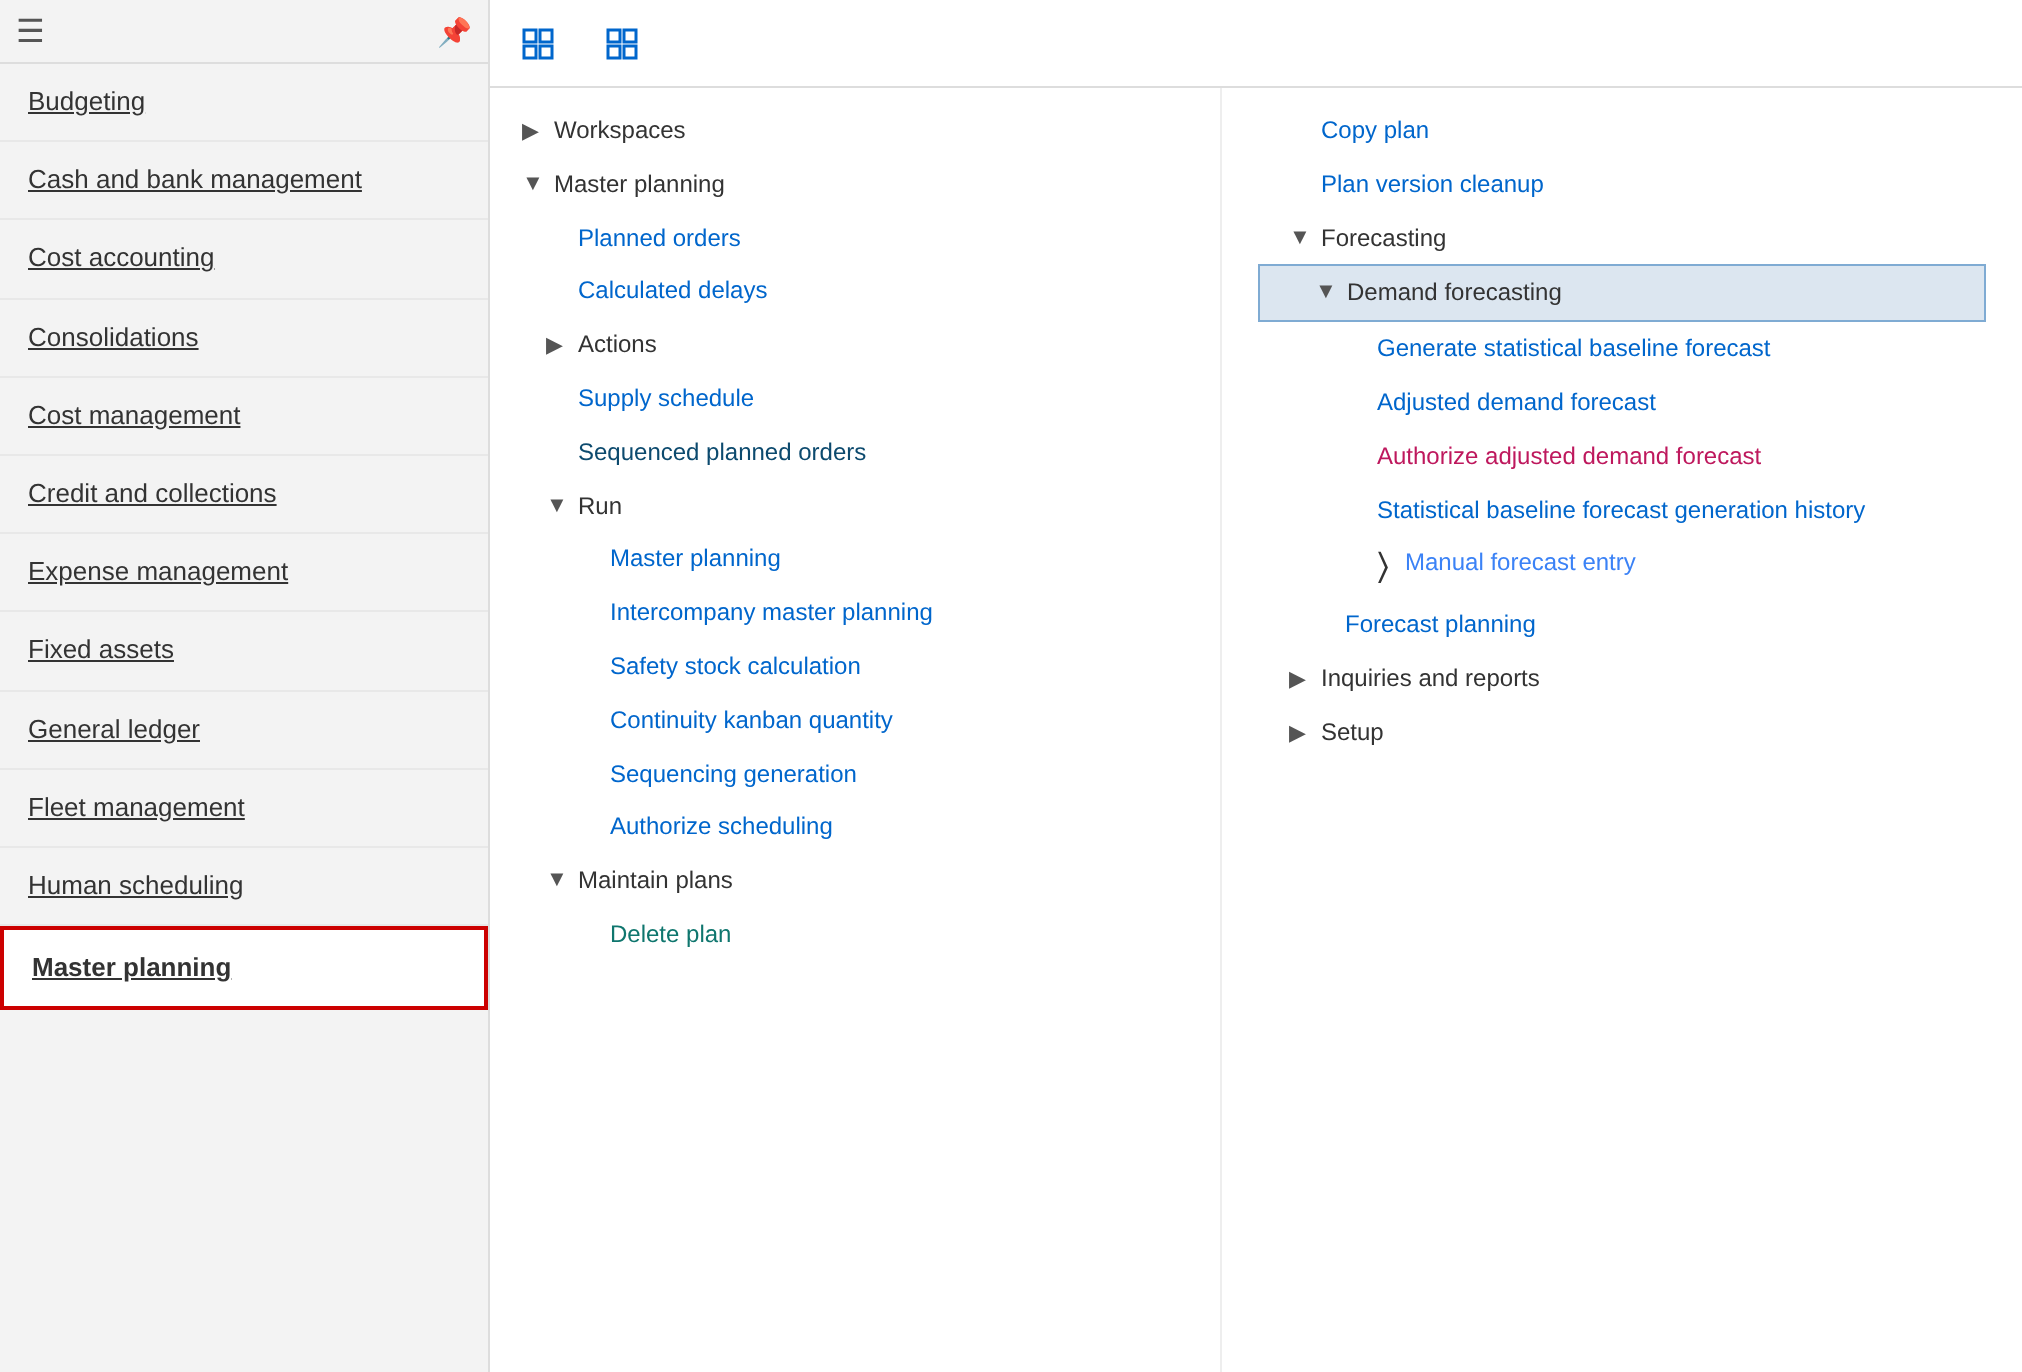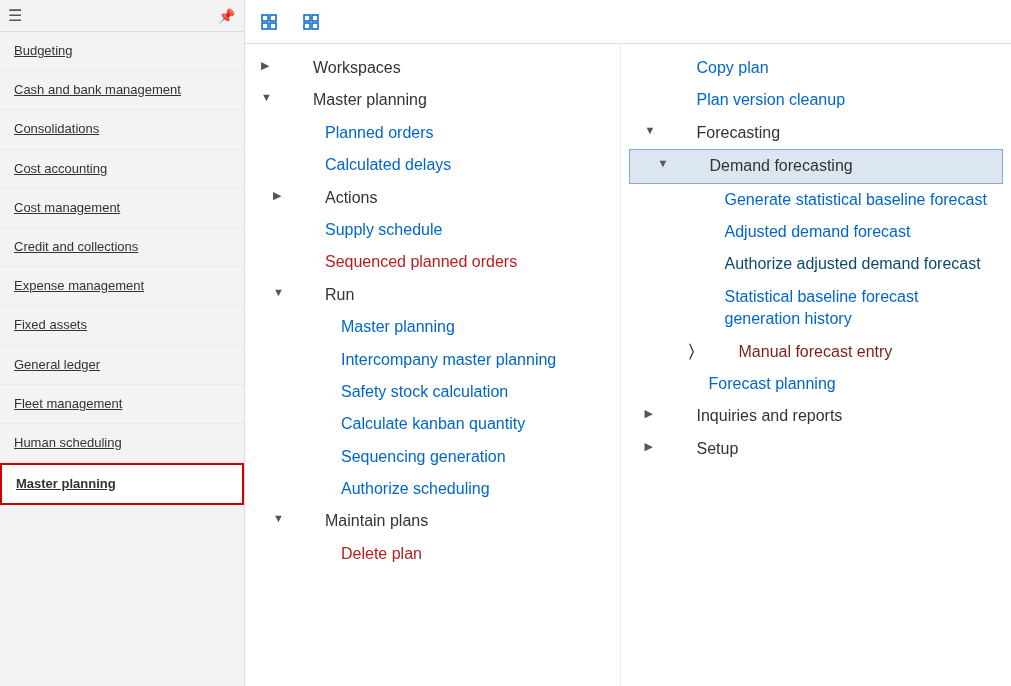--- a/index.html
+++ b/index.html
@@ -21,26 +21,26 @@
     .main-content { flex: 1; display: flex; flex-direction: column; overflow: hidden; }
 
     
     .toolbar { display: flex; align-items: center; padding: 6px 16px; border-bottom: 1px solid #ddd; gap: 20px; height: 44px; }
     .toolbar-btn { display: flex; align-items: center; gap: 6px; color: #333; cursor: pointer; font-size: 13px; }
     .toolbar-icon { width: 16px; height: 16px; display: inline-flex; align-items: center; justify-content: center; }
 
     
     .tree-area { display: flex; flex: 1; overflow: hidden; }
     .tree-column { flex: 1; overflow-y: auto; padding: 8px 0; }
-    .tree-column-right { flex: 1; overflow-y: auto; padding: 8px 8px; border-left: 1px solid #eee; }
+    .tree-column-right { flex: 1; overflow-y: auto; padding: 8px 18px; border-left: 1px solid #eee; }
 
     .tree-item { padding: 5px 12px 5px 16px; cursor: pointer; display: flex; align-items: flex-start; gap: 4px; }
     .tree-item.selected { background: #dce6f0; border: 1px solid #7fabd3; }
 
-    .tree-item .label { color: #0066cc; font-size: 16px; line-height: 1.4; margin-left: 36px; }
+    .tree-item .label { color: #0066cc; font-size: 12px; line-height: 1.4; }
 
     .tree-item .chevron { font-size: 11px; color: #555; margin-top: 2px; min-width: 12px; }
 
     .tree-indent-1 { padding-left: 28px; }
     .tree-indent-2 { padding-left: 44px; }
 
     .cursor-icon { display: inline-block; font-size: 18px; color: #333; margin-right: 4px; }
 
     
     .tree-column::-webkit-scrollbar { width: 8px; }
@@ -56,22 +56,22 @@
 <div class="app-container">
 
   <div class="sidebar">
     <div class="sidebar-header">
       <span class="sidebar-header-icon">☰</span>
       <span class="sidebar-pin-icon">📌</span>
     </div>
     <div class="sidebar-list" id="sidebar-list">
     <div class="sidebar-item">Budgeting</div>
         <div class="sidebar-item multiline">Cash and bank management</div>
+        <div class="sidebar-item">Cost accounting</div>
         <div class="sidebar-item">Consolidations</div>
-        <div class="sidebar-item">Cost accounting</div>
         <div class="sidebar-item">Cost management</div>
         <div class="sidebar-item">Credit and collections</div>
         <div class="sidebar-item">Expense management</div>
         <div class="sidebar-item">Fixed assets</div>
         <div class="sidebar-item">General ledger</div>
         <div class="sidebar-item">Fleet management</div>
         <div class="sidebar-item">Human scheduling</div>
         <div class="sidebar-item active">Master planning</div>
       </div>
   </div>
@@ -124,57 +124,57 @@
           <div class="tree-item tree-indent-1">
             <span class="chevron">▶</span>
             <span class="label" style="color:#333">Actions</span>
           </div>
           <div class="tree-item tree-indent-1">
             <span class="chevron" style="visibility:hidden">▶</span>
             <span class="label" style="color:#0066cc">Supply schedule</span>
           </div>
           <div class="tree-item tree-indent-1">
             <span class="chevron" style="visibility:hidden">▶</span>
-            <span class="label" style="color:#b91c1c">Sequenced planned orders</span>
+            <span class="label" style="color:#0c4a6e">Sequenced planned orders</span>
           </div>
           <div class="tree-item tree-indent-1">
             <span class="chevron">▼</span>
             <span class="label" style="color:#333">Run</span>
           </div>
           <div class="tree-item tree-indent-2">
             <span class="chevron" style="visibility:hidden">▶</span>
             <span class="label" style="color:#0066cc">Master planning</span>
           </div>
           <div class="tree-item tree-indent-2">
             <span class="chevron" style="visibility:hidden">▶</span>
             <span class="label" style="color:#0066cc">Intercompany master planning</span>
           </div>
           <div class="tree-item tree-indent-2">
             <span class="chevron" style="visibility:hidden">▶</span>
             <span class="label" style="color:#0066cc">Safety stock calculation</span>
           </div>
           <div class="tree-item tree-indent-2">
             <span class="chevron" style="visibility:hidden">▶</span>
-            <span class="label" style="color:#0066cc">Calculate kanban quantity</span>
+            <span class="label" style="color:#0066cc">Continuity kanban quantity</span>
           </div>
           <div class="tree-item tree-indent-2">
             <span class="chevron" style="visibility:hidden">▶</span>
             <span class="label" style="color:#0066cc">Sequencing generation</span>
           </div>
           <div class="tree-item tree-indent-2">
             <span class="chevron" style="visibility:hidden">▶</span>
             <span class="label" style="color:#0066cc">Authorize scheduling</span>
           </div>
           <div class="tree-item tree-indent-1">
             <span class="chevron">▼</span>
             <span class="label" style="color:#333">Maintain plans</span>
           </div>
           <div class="tree-item tree-indent-2">
             <span class="chevron" style="visibility:hidden">▶</span>
-            <span class="label" style="color:#b91c1c">Delete plan</span>
+            <span class="label" style="color:#0f766e">Delete plan</span>
           </div>
         </div>
       <div class="tree-column-right" id="tree-right">
       <div class="tree-item ">
             <span class="chevron" style="visibility:hidden">▶</span>
             <span class="label" style="color:#0066cc">Copy plan</span>
           </div>
           <div class="tree-item ">
             <span class="chevron" style="visibility:hidden">▶</span>
             <span class="label" style="color:#0066cc">Plan version cleanup</span>
@@ -190,30 +190,30 @@
           <div class="tree-item tree-indent-2">
             <span class="chevron" style="visibility:hidden">▶</span>
             <span class="label" style="color:#0066cc">Generate statistical baseline forecast</span>
           </div>
           <div class="tree-item tree-indent-2">
             <span class="chevron" style="visibility:hidden">▶</span>
             <span class="label" style="color:#0066cc">Adjusted demand forecast</span>
           </div>
           <div class="tree-item tree-indent-2">
             <span class="chevron" style="visibility:hidden">▶</span>
-            <span class="label" style="color:#0c4a6e">Authorize adjusted demand forecast</span>
+            <span class="label" style="color:#be185d">Authorize adjusted demand forecast</span>
           </div>
           <div class="tree-item tree-indent-2">
             <span class="chevron" style="visibility:hidden">▶</span>
             <span class="label" style="color:#0066cc">Statistical baseline forecast generation history</span>
           </div>
           <div class="tree-item tree-indent-2">
             <span class="chevron" style="visibility:hidden">▶</span>
             <span class="cursor-icon">〉</span>
-            <span class="label" style="color:#7f1d1d">Manual forecast entry</span>
+            <span class="label" style="color:#3b82f6">Manual forecast entry</span>
           </div>
           <div class="tree-item tree-indent-1">
             <span class="chevron" style="visibility:hidden">▶</span>
             <span class="label" style="color:#0066cc">Forecast planning</span>
           </div>
           <div class="tree-item ">
             <span class="chevron">▶</span>
             <span class="label" style="color:#333">Inquiries and reports</span>
           </div>
           <div class="tree-item ">

